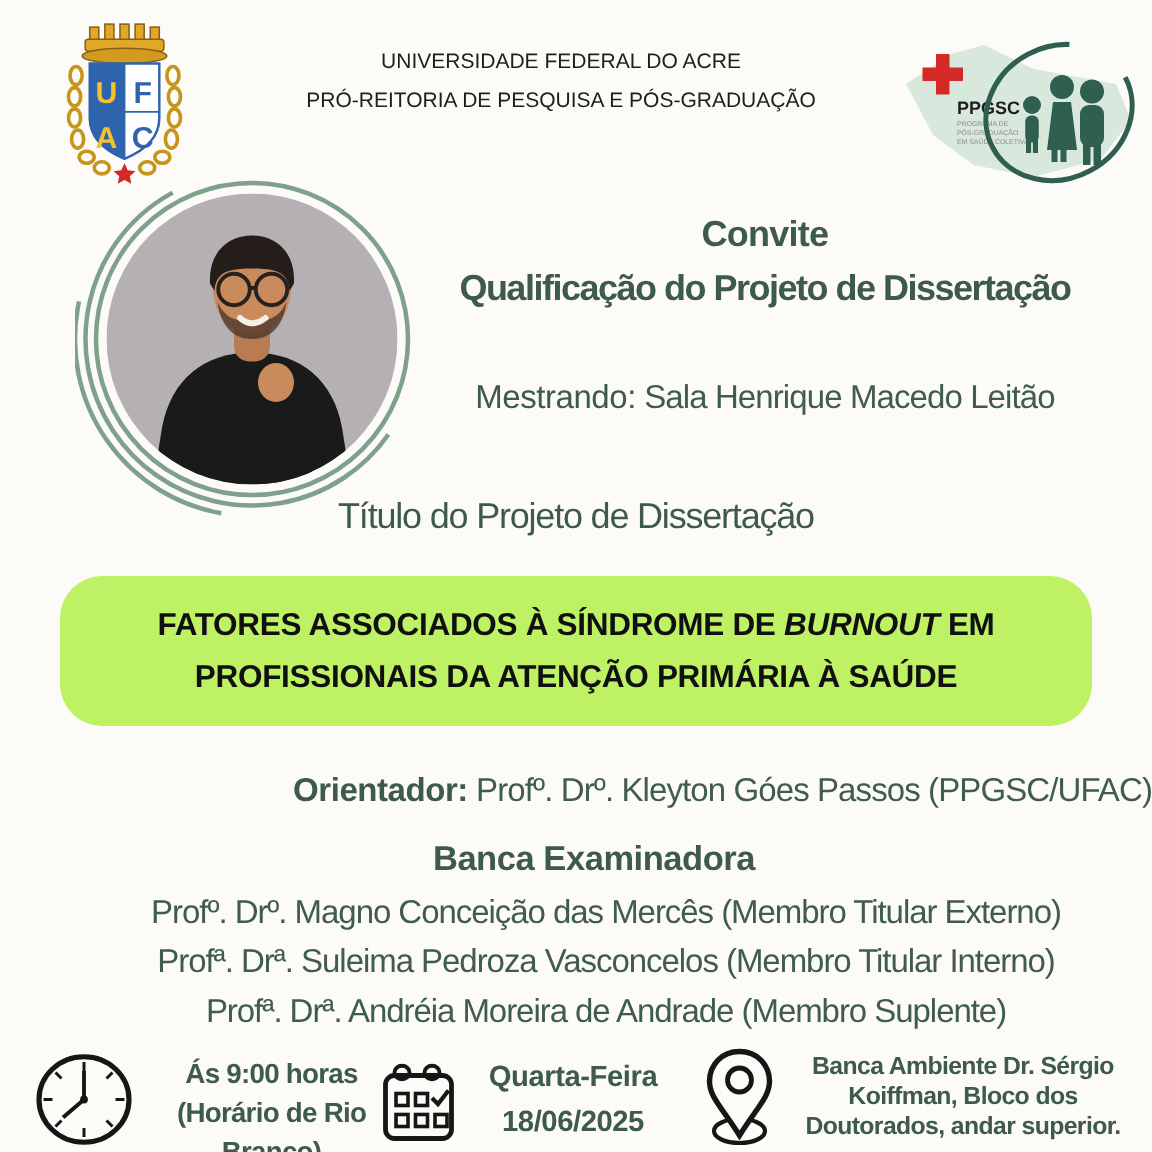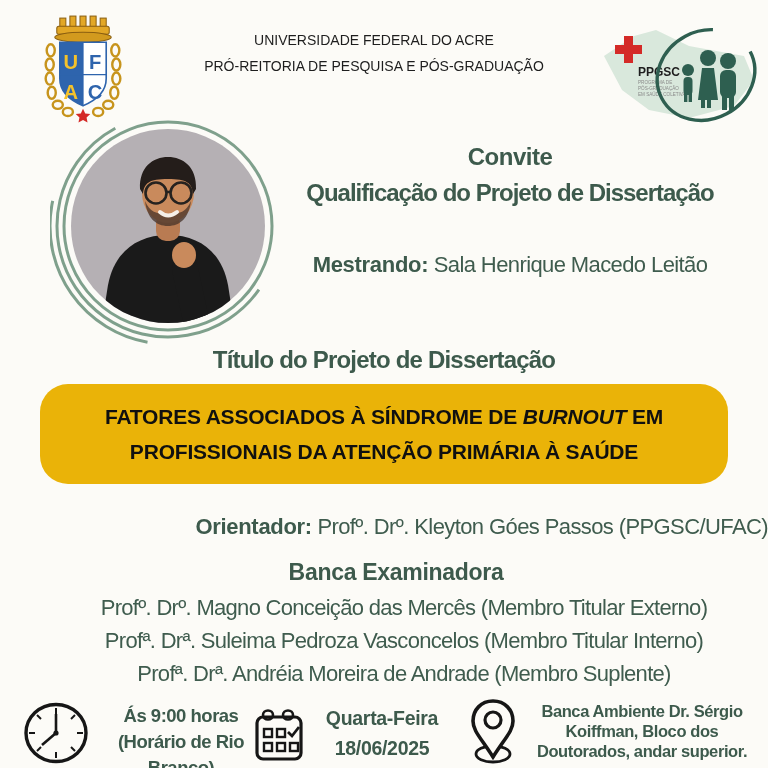--- a/index.html
+++ b/index.html
@@ -29,30 +29,30 @@
     position:absolute;left:276px;top:140px;width:468px;
     text-align:center;color:#3d5a4c;font-weight:bold;
   }
   .convite .l1{font-size:24px;line-height:34px;letter-spacing:-0.5px;}
   .convite .l2{font-size:24px;line-height:38px;letter-spacing:-1px;white-space:nowrap;}
 
   .mestrando{
     position:absolute;left:276px;top:252px;width:468px;
     text-align:center;color:#3f5c4e;font-size:22px;white-space:nowrap;letter-spacing:-0.6px;
   }
-  .mestrando .lbl{font-weight:bold;letter-spacing:-0.3px;color:#3d5a4c;margin-top:48px;}
+  .mestrando .lbl{font-weight:normal;letter-spacing:-0.3px;color:#3d5a4c;margin-top:48px;}
 
   
   .titulo-heading{
-    position:absolute;left:0;top:346px;width:768px;
-    text-align:center;color:#3d5a4c;font-weight:bold;font-size:24px;letter-spacing:-0.8px;
+    position:absolute;left:0;top:331px;width:768px;
+    text-align:center;color:#3d5a4c;font-weight:normal;font-size:24px;letter-spacing:-0.8px;
   }
   .title-box{
     position:absolute;left:40px;top:384px;width:688px;height:100px;
-    background:#eab308;border-radius:28px;
+    background:#bef264;border-radius:28px;
   }
   .title-box .inner{
     position:absolute;left:0;top:15px;width:100%;
     text-align:center;color:#101010;font-weight:bold;
     font-size:21px;line-height:35px;letter-spacing:-0.2px;
   }
   .title-box .it{font-style:italic;}
 
   
   .orientador{

